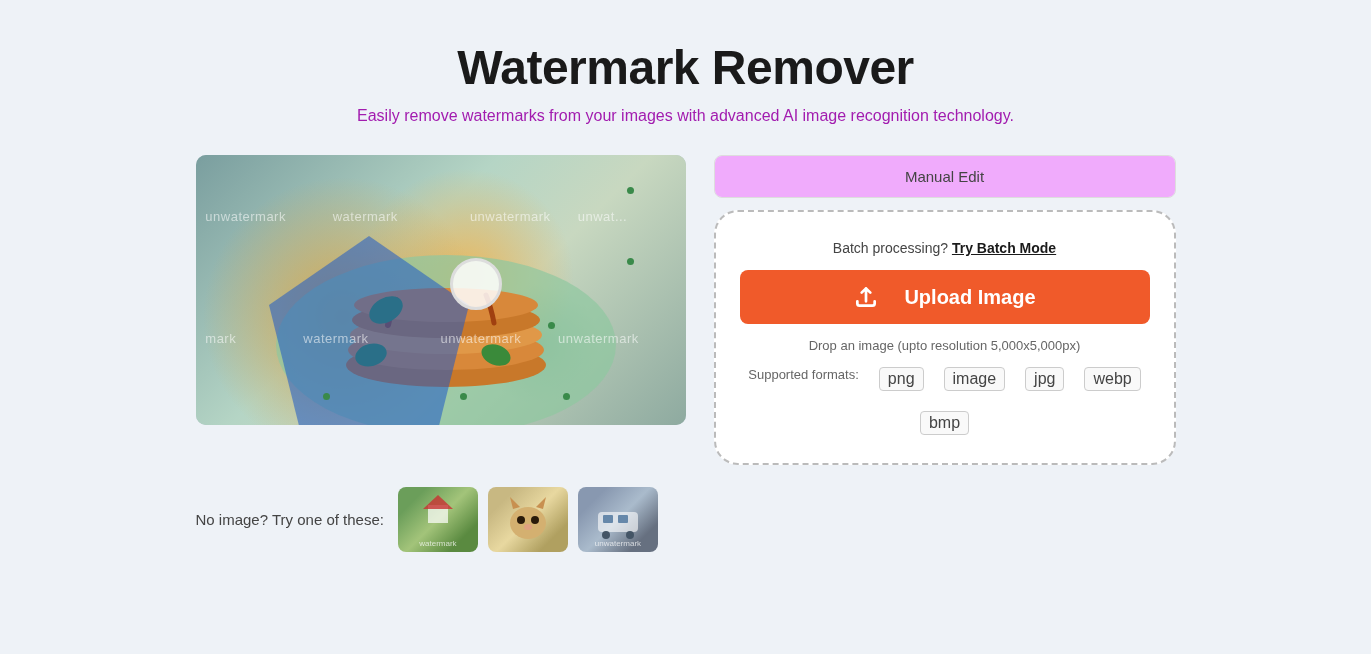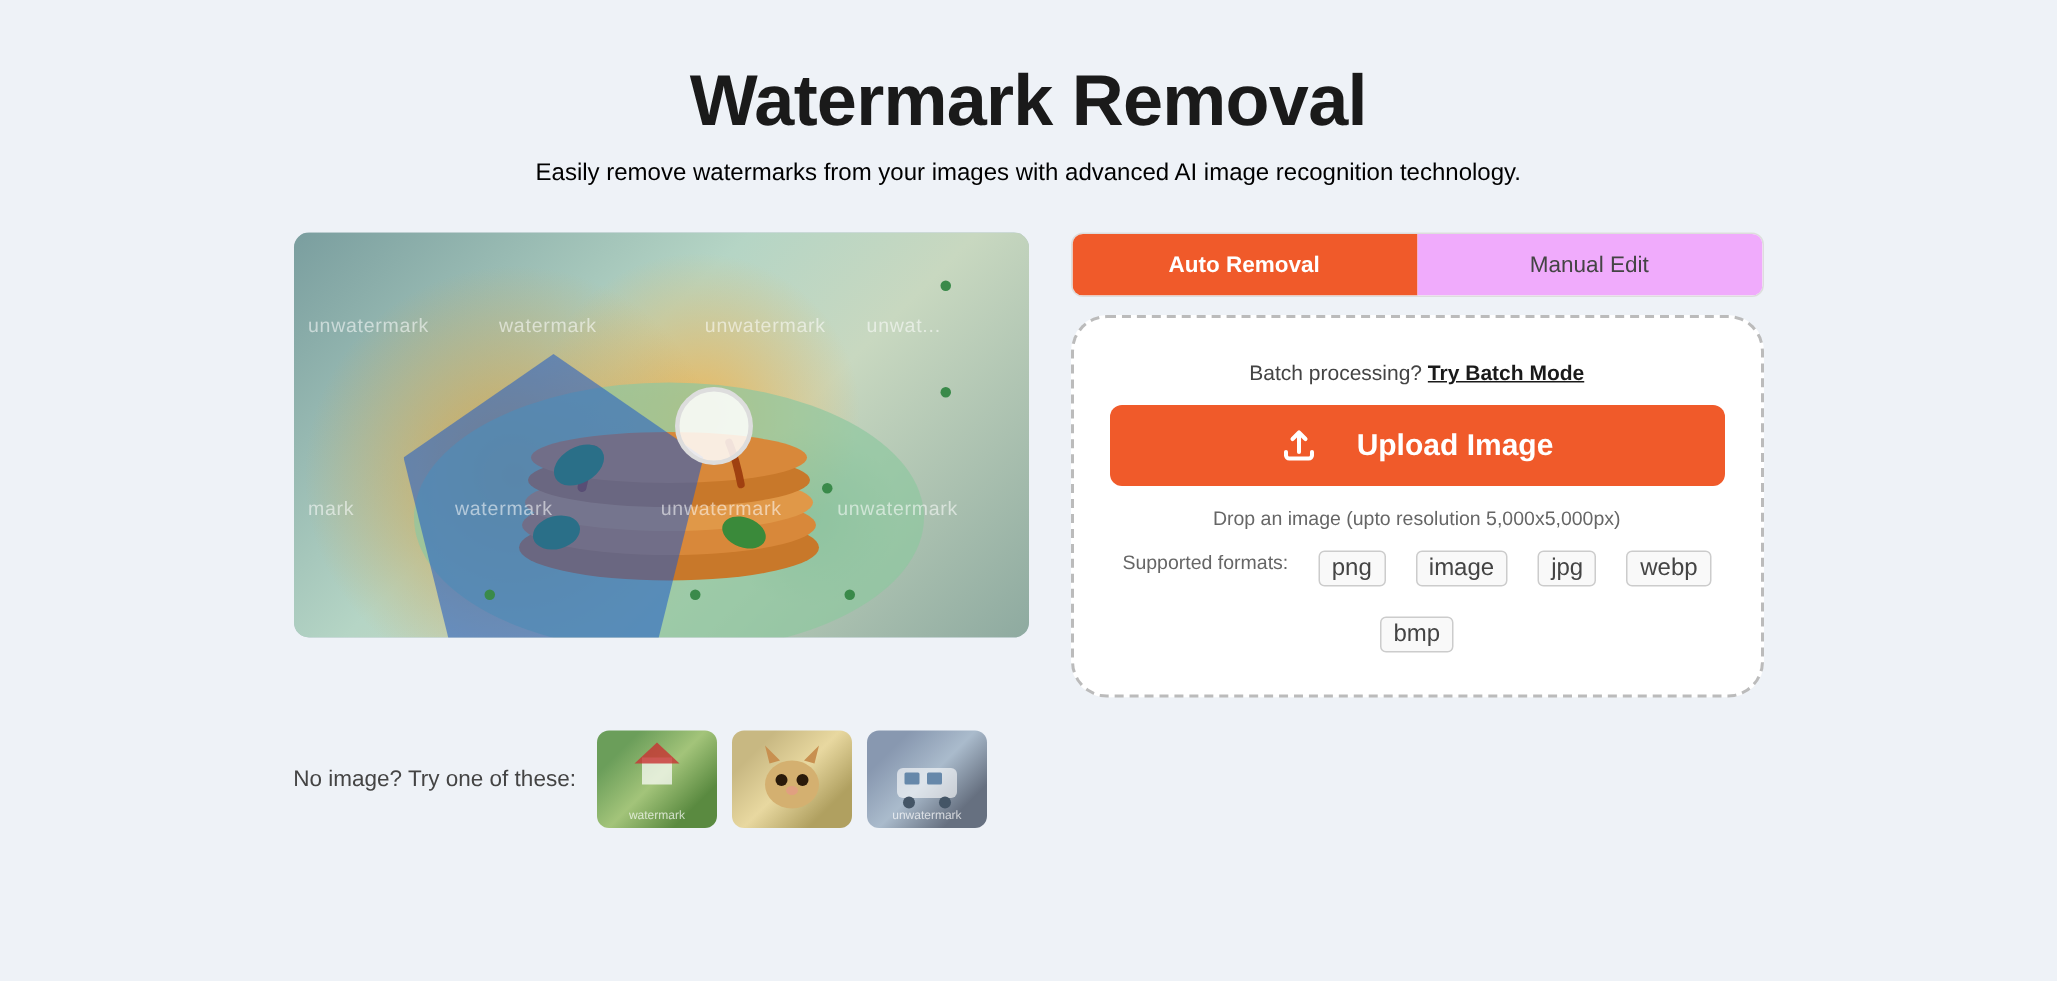--- a/index.html
+++ b/index.html
@@ -14,21 +14,21 @@
     }
     .page-title {
       font-size: 48px;
       font-weight: 800;
       color: #1a1a1a;
       margin-bottom: 12px;
       letter-spacing: -0.5px;
     }
     .subtitle {
       font-size: 16px;
-      color: #000000;
+      color: #a21caf;
       margin-bottom: 30px;
     }
     .main-content {
       display: flex;
       gap: 28px;
       align-items: flex-start;
       width: 100%;
       max-width: 980px;
     }
     
@@ -264,21 +264,21 @@
       width: 0;
       height: 0;
       border-left: 15px solid transparent;
       border-right: 15px solid transparent;
       border-bottom: 14px solid rgba(200,50,50,0.8);
     }
   </style>
 </head>
 <body>
 
-<h1 class="page-title">Watermark Removal</h1>
+<h1 class="page-title">Watermark Remover</h1>
 <p class="subtitle">Easily remove watermarks from your images with advanced AI image recognition technology.</p>
 
 <div class="main-content">
 
   <div class="image-panel">
     <div class="image-panel-bg"></div>
 
     <svg class="plate-overlay" viewBox="0 0 490 270" xmlns="http://www.w3.org/2000/svg">
 
       <ellipse cx="250" cy="190" rx="170" ry="90" fill="#8fc8a0" opacity="0.7"></ellipse>
@@ -316,21 +316,20 @@
     <div class="dot" style="top:38%;left:88%;"></div>
     <div class="dot" style="top:62%;left:72%;"></div>
     <div class="dot" style="top:88%;left:26%;"></div>
     <div class="dot" style="top:88%;left:54%;"></div>
     <div class="dot" style="top:88%;left:75%;"></div>
   </div>
 
   <div class="right-panel">
 
     <div class="tabs">
-      <button class="tab active">Auto Removal</button>
       <button class="tab inactive">Manual Edit</button>
     </div>
 
     <div class="upload-box">
       <p class="batch-text">
         <span>Batch processing?</span>
         <a class="batch-link">Try Batch Mode</a>
       </p>
 
       <button class="upload-btn">

